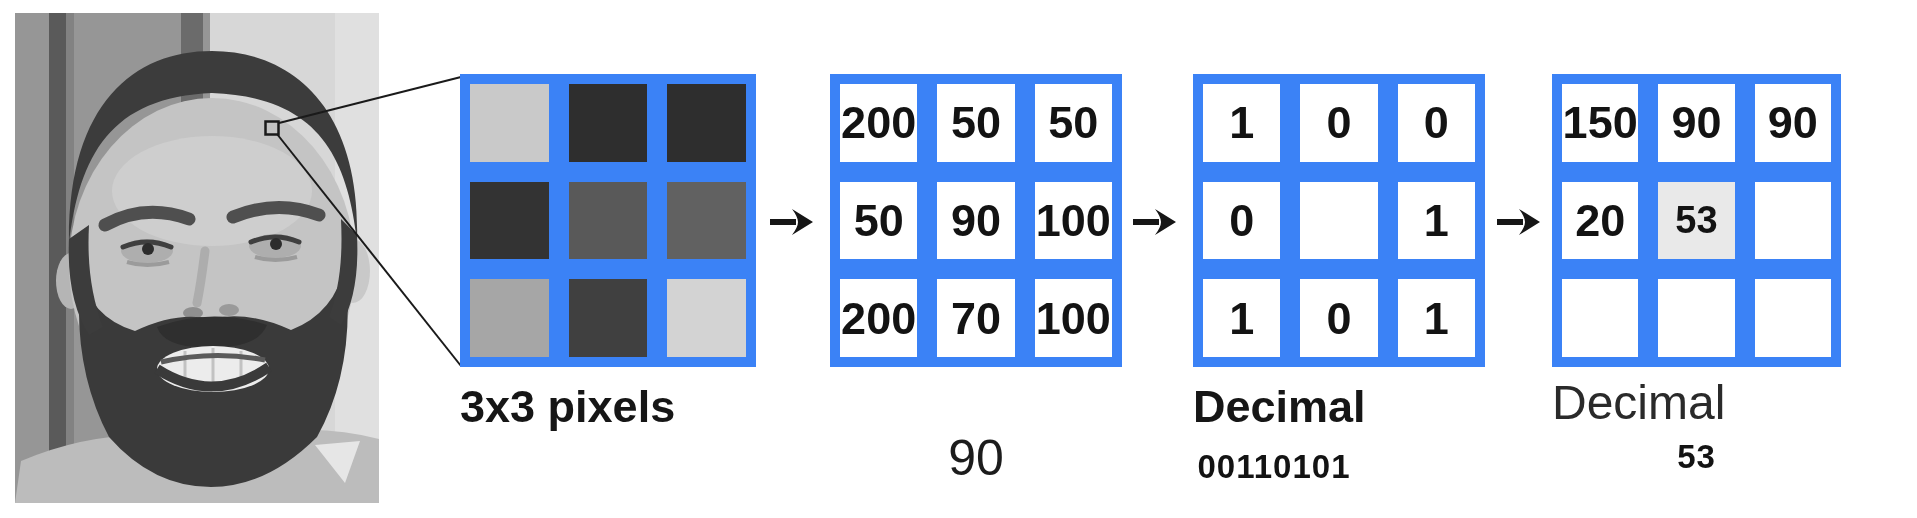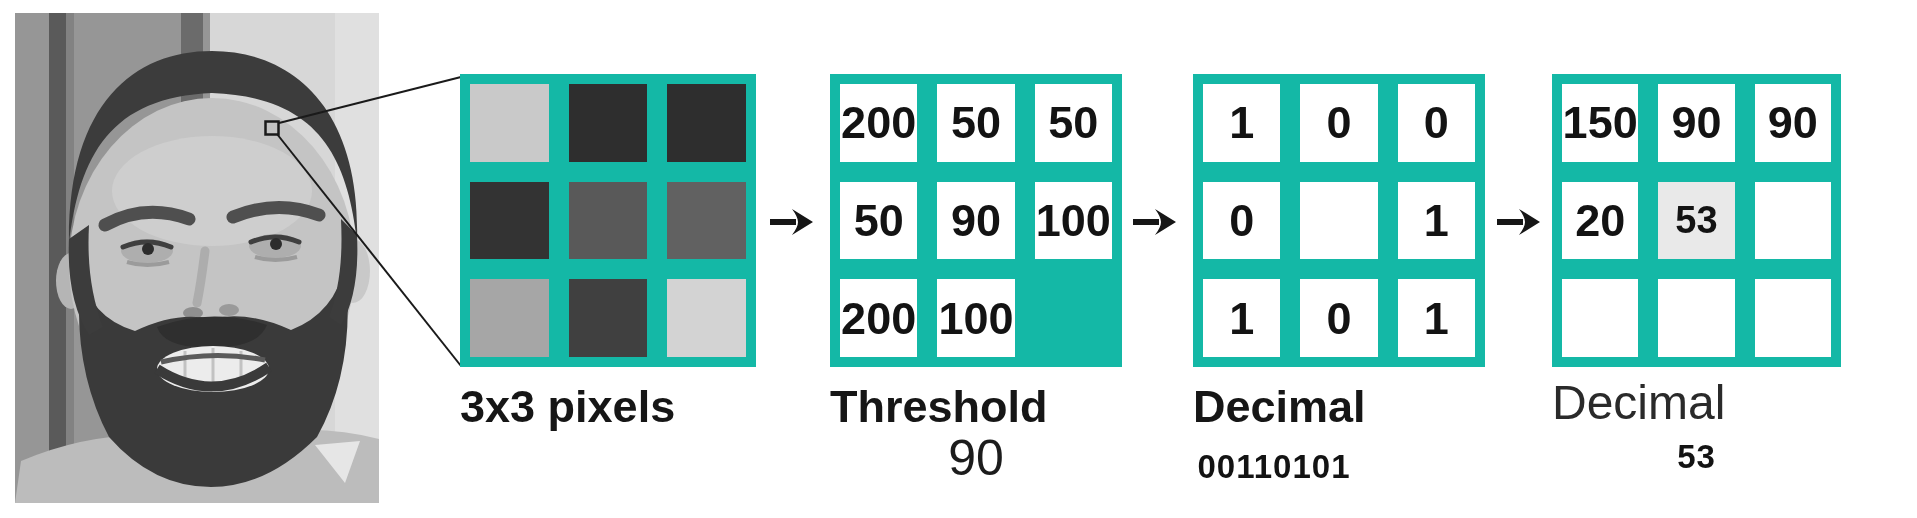--- a/index.html
+++ b/index.html
@@ -3,21 +3,21 @@
 <meta charset="utf-8">
 <style>
   html,body{margin:0;padding:0;background:#ffffff;font-family:"Liberation Sans",sans-serif;}
   #canvas{position:relative;width:1917px;height:518px;background:#ffffff;overflow:hidden;}
 
   .photo{position:absolute;left:15px;top:13px;width:364px;height:490px;}
   .overlay{position:absolute;left:0;top:0;width:1917px;height:518px;pointer-events:none;}
 
   .grid{
     position:absolute;top:74px;height:293px;box-sizing:border-box;
-    background:#14b8a6;display:grid;
+    background:#3b82f6;display:grid;
     grid-template-columns:repeat(3,1fr);grid-template-rows:repeat(3,1fr);
     gap:20px;padding:10px;
   }
   .cell{
     background:#ffffff;display:flex;align-items:center;justify-content:center;
     font-weight:700;font-size:45px;color:#131313;line-height:1;
   }
   .cell.shade{background:#808080;}
   .cell.small{font-size:38px;}
 
@@ -106,20 +106,21 @@
   </svg>
 
   <div class="grid" style="left:830px;width:292px;">
     <div class="cell">200</div>
     <div class="cell">50</div>
     <div class="cell">50</div>
     <div class="cell">50</div>
     <div class="cell">90</div>
     <div class="cell">100</div>
     <div class="cell">200</div>
+    <div class="cell">70</div>
     <div class="cell">100</div>
   </div>
 
   <svg class="arrow" style="left:1131px;" viewBox="0 0 47 32">
     <path d="M2 16 H28" stroke="#161616" stroke-width="6" fill="none"></path>
     <path d="M24 3 L45 16 L24 29 Q30 21 30 16 Q30 11 24 3 Z" fill="#161616"></path>
   </svg>
 
   <div class="grid" style="left:1193px;width:292px;">
     <div class="cell">1</div>
@@ -145,21 +146,20 @@
     <div class="cell">20</div>
     <div class="cell small" style="background-color: rgb(233, 233, 233);">53</div>
     <div class="cell"></div>
     <div class="cell"></div>
     <div class="cell"></div>
     <div class="cell"></div>
   </div>
 
   <div class="stage-label" style="left:460px;width:296px;top:384px;">3x3 pixels</div>
 
-  <div class="stage-label" style="left:830px;width:292px;top:384px;">Threshold</div>
   <div class="sub-num" style="left:830px;width:292px;top:433px;">90</div>
 
   <div class="stage-label" style="left:1193px;width:292px;top:384px;">Decimal</div>
   <div class="sub-code" style="left:1128px;width:292px;top:450px;">00110101</div>
 
   <div class="stage-label light" style="left:1552px;width:289px;top:379px;">Decimal</div>
   <div class="sub-code" style="left:1552px;width:289px;top:440px;">53</div>
 
 </div>
 

